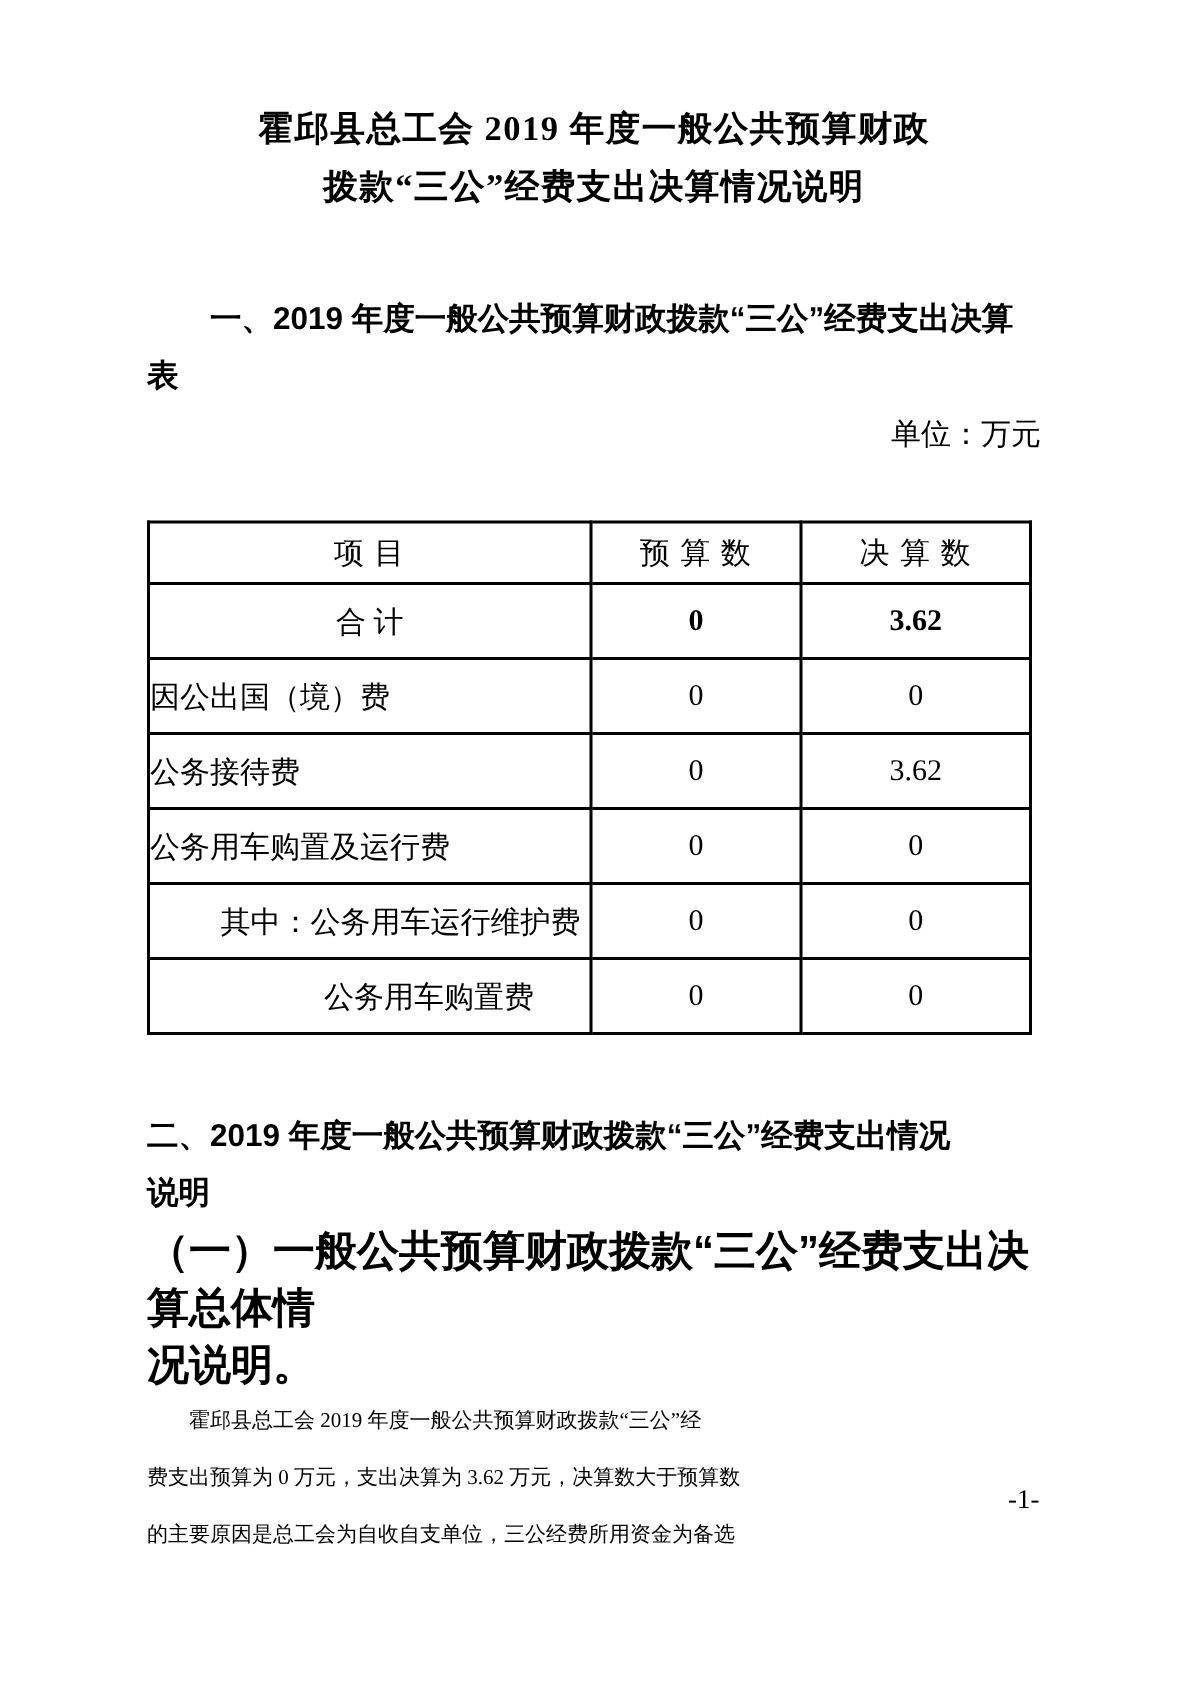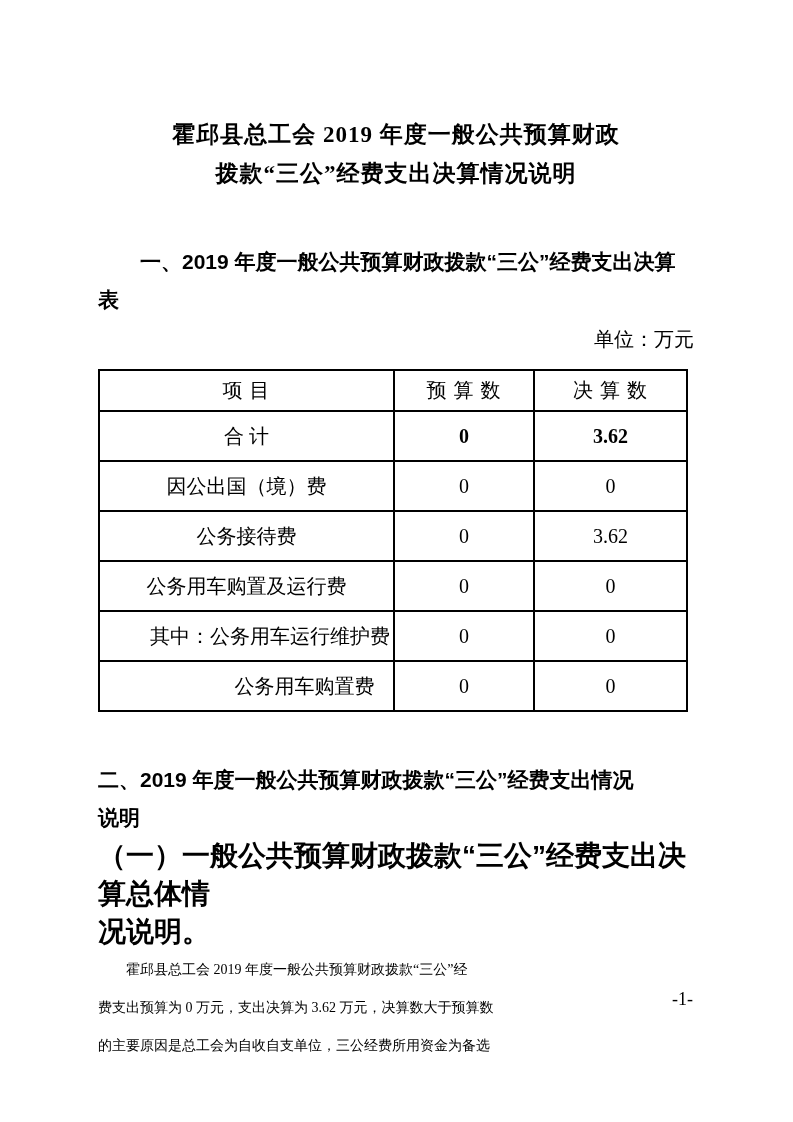--- a/index.html
+++ b/index.html
@@ -17,21 +17,21 @@
     overflow: hidden;
     box-sizing: border-box;
   }
   #content {
     position: absolute;
     left: 98px;
     top: 0;
     width: 596px;
   }
   .title {
-    margin-top: 115px;
+    margin-top: 66px;
     text-align: center;
     font-size: 23px;
     font-weight: bold;
     line-height: 39px;
     letter-spacing: 1px;
   }
   .h1-block {
     margin-top: 50px;
     font-size: 21px;
     font-weight: bold;
@@ -42,36 +42,36 @@
   .para-block > div:first-child {
     text-indent: 2em;
   }
   .unit-line {
     font-size: 20px;
     line-height: 39px;
     text-align: right;
     margin-top: 1px;
   }
   table.budget {
-    margin-top: 10px;
+    margin-top: 37px;
     border-collapse: collapse;
     width: 588px;
     table-layout: fixed;
   }
   table.budget td, table.budget th {
     border: 2px solid #000000;
     font-size: 20px;
     font-weight: normal;
     height: 50px;
     padding: 0;
     vertical-align: middle;
     box-sizing: border-box;
   }
   table.budget tr.hdr td { height: 41px; letter-spacing: 1px; }
-  td.item { text-align: center; padding-left: 9px; }
+  td.item { text-align: left; padding-left: 9px; }
   td.num  { text-align: center; }
   tr.row-total td.item { text-align: center; padding-left: 0; }
   tr.row-total td.num  { font-weight: bold; }
   tr.hdr td.item, tr.hdr td.num { text-align: center; padding-left: 0; }
   tr.indent-1 td.item { padding-left: 47px; }
   tr.indent-2 td.item { padding-left: 116px; }
   .h2-block {
     margin-top: 49px;
     font-size: 21px;
     font-weight: bold;

